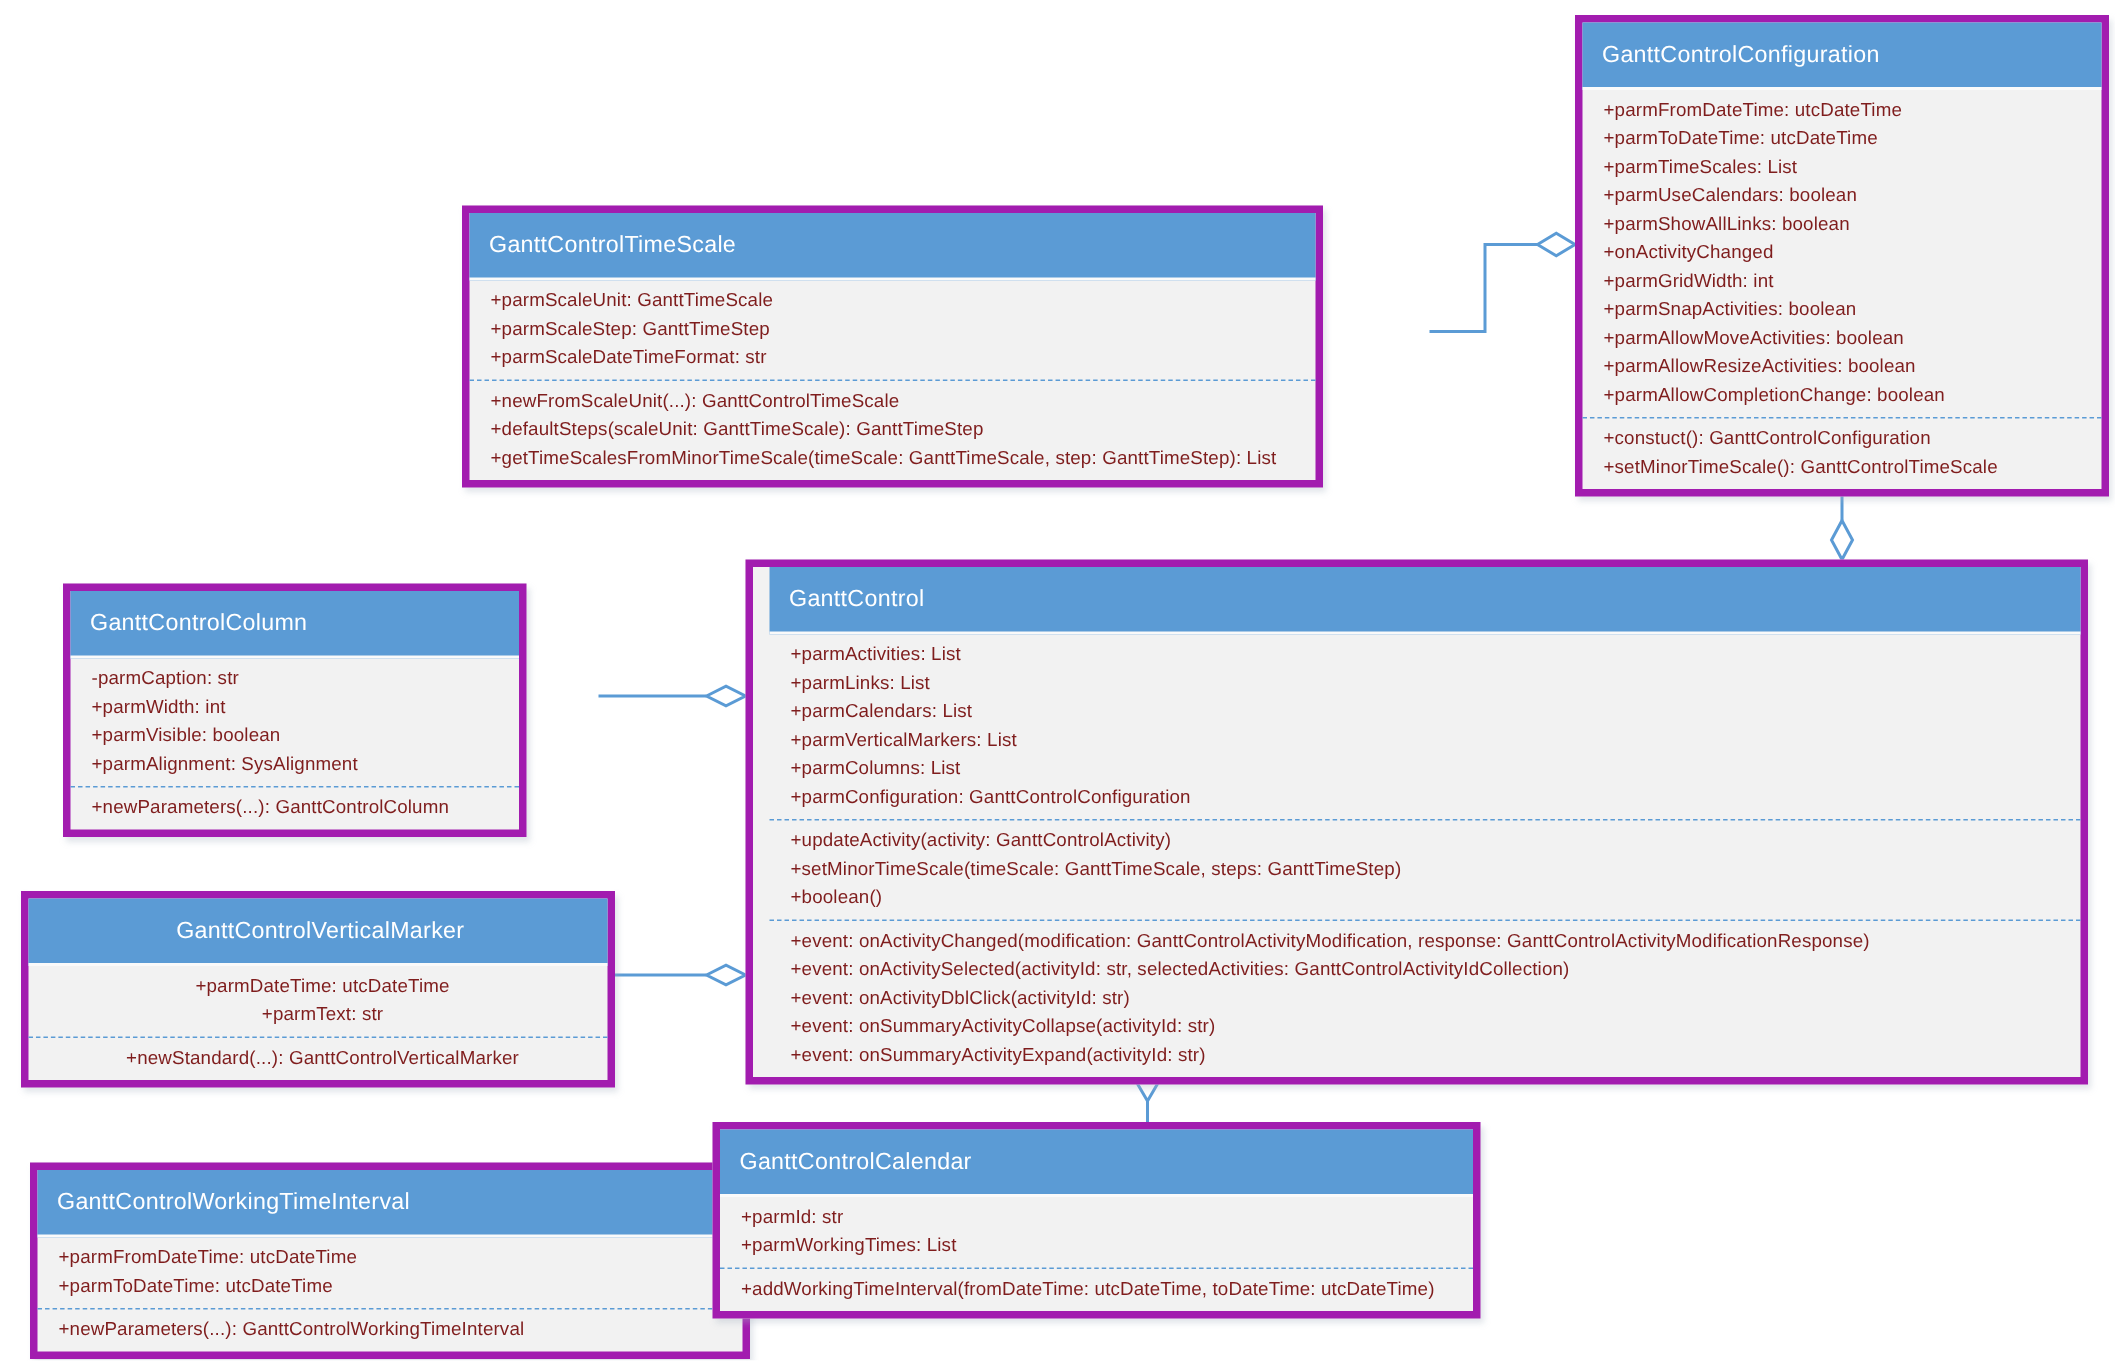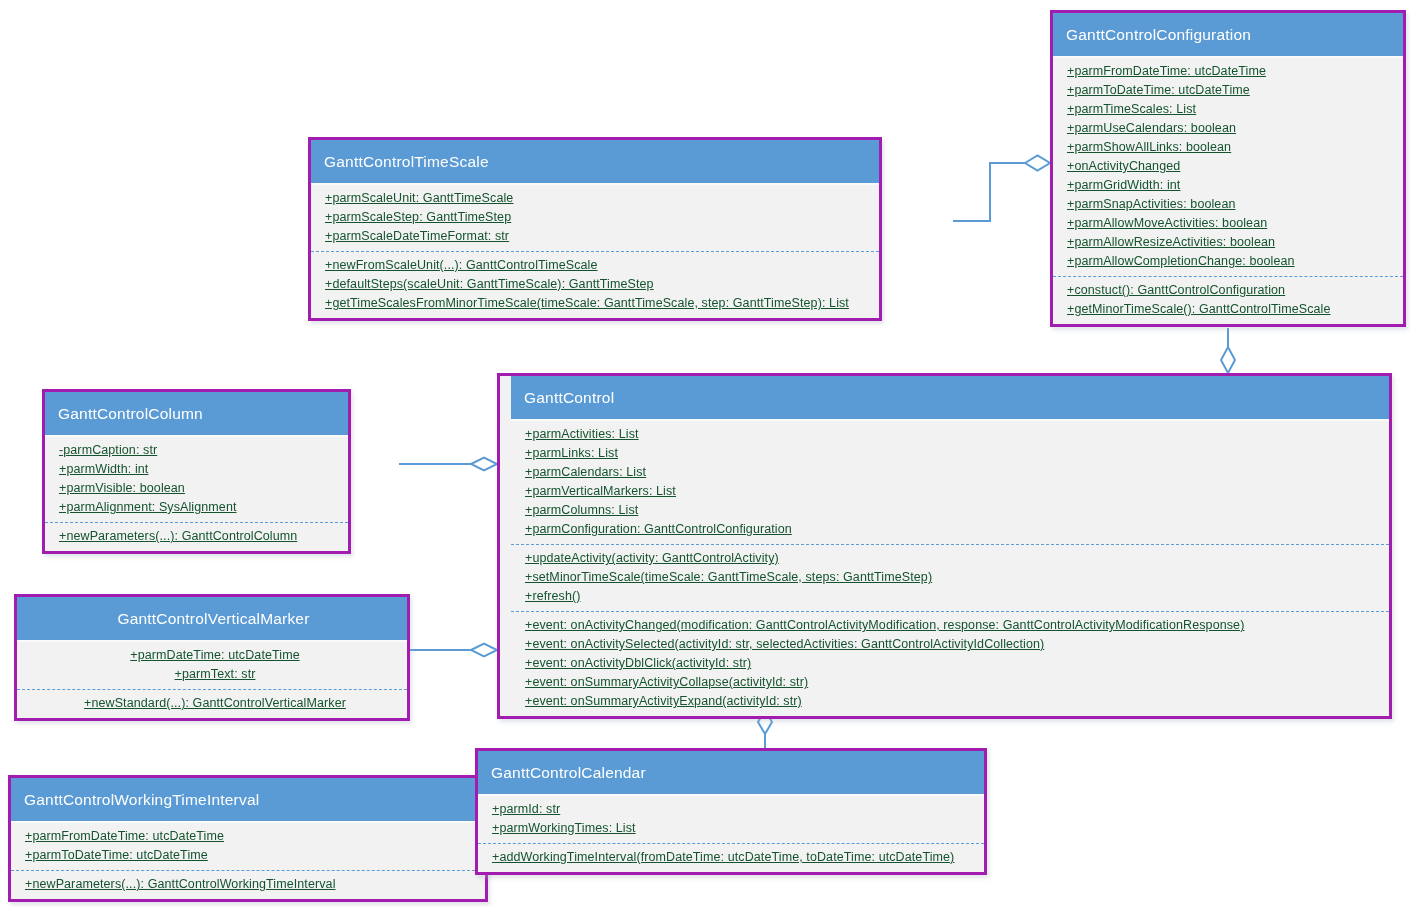--- a/index.html
+++ b/index.html
@@ -18,21 +18,21 @@
   .connector-layer {
     position: absolute;
     left: 0; top: 0;
     width: 1410px; height: 907px;
     z-index: 0;
   }
   .uml-class {
     position: absolute;
     z-index: 1;
     background: #f2f2f2;
-    border: 3px solid #a21caf;
+    border: 5px solid #a21caf;
     box-shadow: 2px 3px 4px rgba(170, 180, 195, 0.35);
     box-sizing: border-box;
   }
   .uml-header {
     background: #5b9bd5;
     color: #ffffff;
     font-size: 15.5px;
     letter-spacing: 0.2px;
     padding: 13px 10px 12px 13px;
     border-bottom: 2px solid #fafafa;
@@ -40,34 +40,33 @@
     overflow: hidden;
   }
   .uml-section {
     padding: 4px 8px 5px 14px;
     overflow: hidden;
   }
   .uml-section + .uml-section {
     border-top: 1px dashed #5b9bd5;
   }
   .member {
-    color: #14532d;
+    color: #7f1d1d;
     font-size: 12.5px;
     line-height: 19px;
     letter-spacing: 0.1px;
     white-space: nowrap;
-    text-decoration: underline;
   }
   
   #cls-configuration   { left: 1050px; top: 10px;  width: 356px; }
   #cls-timescale       { left: 308px;  top: 137px; width: 574px; }
   #cls-column          { left: 42px;   top: 389px; width: 309px; }
   #cls-ganttcontrol    { left: 497px;  top: 373px; width: 895px; padding-left: 11px; }
   #cls-verticalmarker  { left: 14px;   top: 594px; width: 396px; text-align: center; }
-  #cls-workinginterval { left: 8px;    top: 775px; width: 480px; }
+  #cls-workinginterval { left: 20px;    top: 775px; width: 480px; }
   #cls-calendar        { left: 475px;  top: 748px; width: 512px; }
 </style>
 </head>
 <body>
 
 <div class="canvas">
 
   <svg class="connector-layer" width="1410" height="907" viewBox="0 0 1410 907" xmlns="http://www.w3.org/2000/svg">
     <g stroke="#5b9bd5" stroke-width="2" fill="none">
 
@@ -101,21 +100,21 @@
         <div class="member">+parmShowAllLinks: boolean</div>
         <div class="member">+onActivityChanged</div>
         <div class="member">+parmGridWidth: int</div>
         <div class="member">+parmSnapActivities: boolean</div>
         <div class="member">+parmAllowMoveActivities: boolean</div>
         <div class="member">+parmAllowResizeActivities: boolean</div>
         <div class="member">+parmAllowCompletionChange: boolean</div>
       </div>
     <div class="uml-section">
         <div class="member">+constuct(): GanttControlConfiguration</div>
-        <div class="member">+getMinorTimeScale(): GanttControlTimeScale</div>
+        <div class="member">+setMinorTimeScale(): GanttControlTimeScale</div>
       </div>
   </div>
 
   <div class="uml-class" id="cls-timescale">
     <div class="uml-header">GanttControlTimeScale</div>
     <div class="uml-section">
         <div class="member">+parmScaleUnit: GanttTimeScale</div>
         <div class="member">+parmScaleStep: GanttTimeStep</div>
         <div class="member">+parmScaleDateTimeFormat: str</div>
       </div>
@@ -145,21 +144,21 @@
         <div class="member">+parmActivities: List</div>
         <div class="member">+parmLinks: List</div>
         <div class="member">+parmCalendars: List</div>
         <div class="member">+parmVerticalMarkers: List</div>
         <div class="member">+parmColumns: List</div>
         <div class="member">+parmConfiguration: GanttControlConfiguration</div>
       </div>
     <div class="uml-section">
         <div class="member">+updateActivity(activity: GanttControlActivity)</div>
         <div class="member">+setMinorTimeScale(timeScale: GanttTimeScale, steps: GanttTimeStep)</div>
-        <div class="member">+refresh()</div>
+        <div class="member">+boolean()</div>
       </div>
     <div class="uml-section">
         <div class="member">+event: onActivityChanged(modification: GanttControlActivityModification, response: GanttControlActivityModificationResponse)</div>
         <div class="member">+event: onActivitySelected(activityId: str, selectedActivities: GanttControlActivityIdCollection)</div>
         <div class="member">+event: onActivityDblClick(activityId: str)</div>
         <div class="member">+event: onSummaryActivityCollapse(activityId: str)</div>
         <div class="member">+event: onSummaryActivityExpand(activityId: str)</div>
       </div>
   </div>
 

